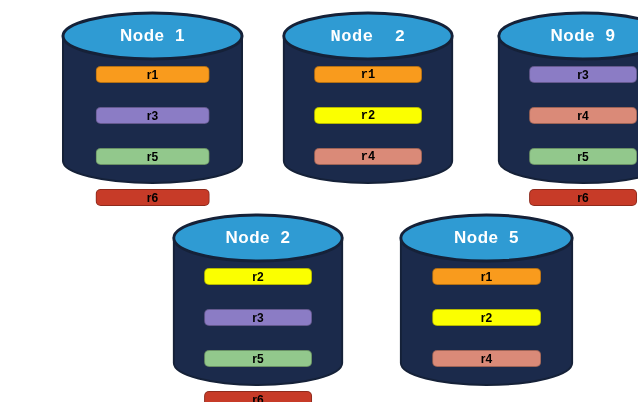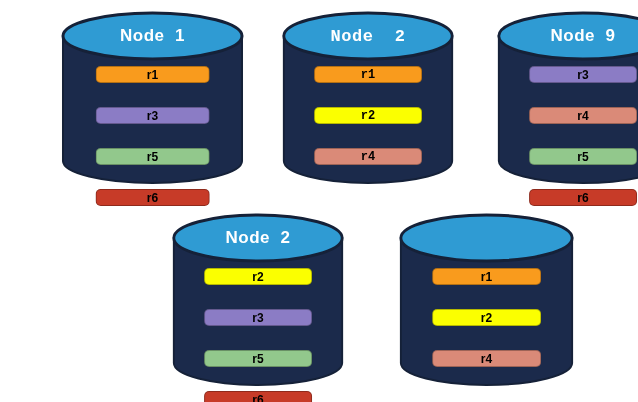--- a/index.html
+++ b/index.html
@@ -133,20 +133,21 @@
         <div class="bar" style="background: rgb(146, 200, 140);">r5</div>
         <div class="bar" style="background: rgb(199, 59, 40);">r6</div>
       </div>
   </figure>
 
   <figure class="node node-5">
     <svg class="cyl-svg" viewBox="0 0 186 175" preserveAspectRatio="none" aria-hidden="true">
       <path class="cyl-body" d="M3,26 L3,151 A90,22 0 0 0 183,151 L183,26 Z"></path>
       <ellipse class="cyl-top" cx="93" cy="26" rx="90" ry="23"></ellipse>
     </svg>
+    <figcaption class="node-title">Node  5</figcaption>
     <div class="bars">
         <div class="bar" style="background: rgb(249, 155, 29);">r1</div>
         <div class="bar" style="background: rgb(251, 255, 0);">r2</div>
         <div class="bar" style="background: rgb(218, 138, 120);">r4</div>
       </div>
   </figure>
 
 </div>
 
 </body></html>

